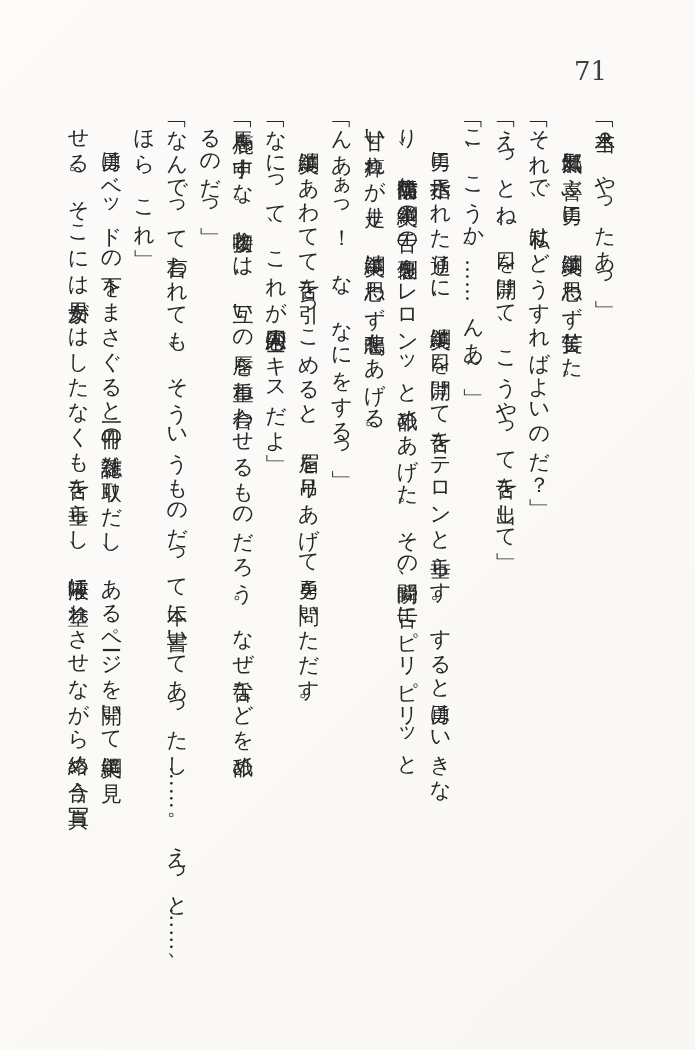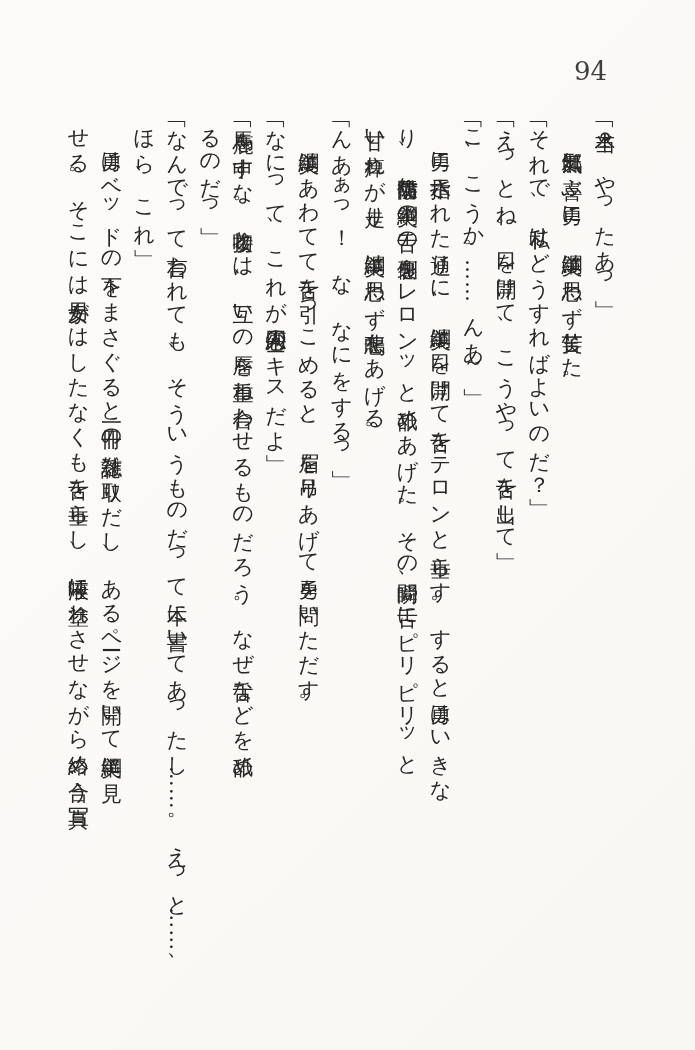--- a/index.html
+++ b/index.html
@@ -48,21 +48,21 @@
     white-space: nowrap;
   }
   .text-block .line.indent {
     text-indent: 22px;
   }
 </style>
 </head>
 <body style="background: rgb(251, 250, 247);">
 
 <div class="page">
-  <div class="page-number">94</div>
+  <div class="page-number">71</div>
 
   <div class="text-block" style="color: rgb(39, 39, 39);">
       <div class="line">「本当？　やったあっ」</div>
       <div class="line indent">無邪気に喜ぶ勇に、美綱は思わず苦笑した。</div>
       <div class="line">「それで、私はどうすればよいのだ？」</div>
       <div class="line">「えっとね。口を開けて、こうやって舌を出して」</div>
       <div class="line">「こ、こうか。……んあ～」</div>
       <div class="line indent">勇に指示された通りに、美綱は口を開けて舌をテロンと垂らす。すると勇はいきな</div>
       <div class="line">り、無防備な美綱の舌の裏側をレロンッと舐めあげた。その瞬間、舌にピリピリッと</div>
       <div class="line">甘い痺れが走り、美綱は思わず悲鳴をあげる。</div>

